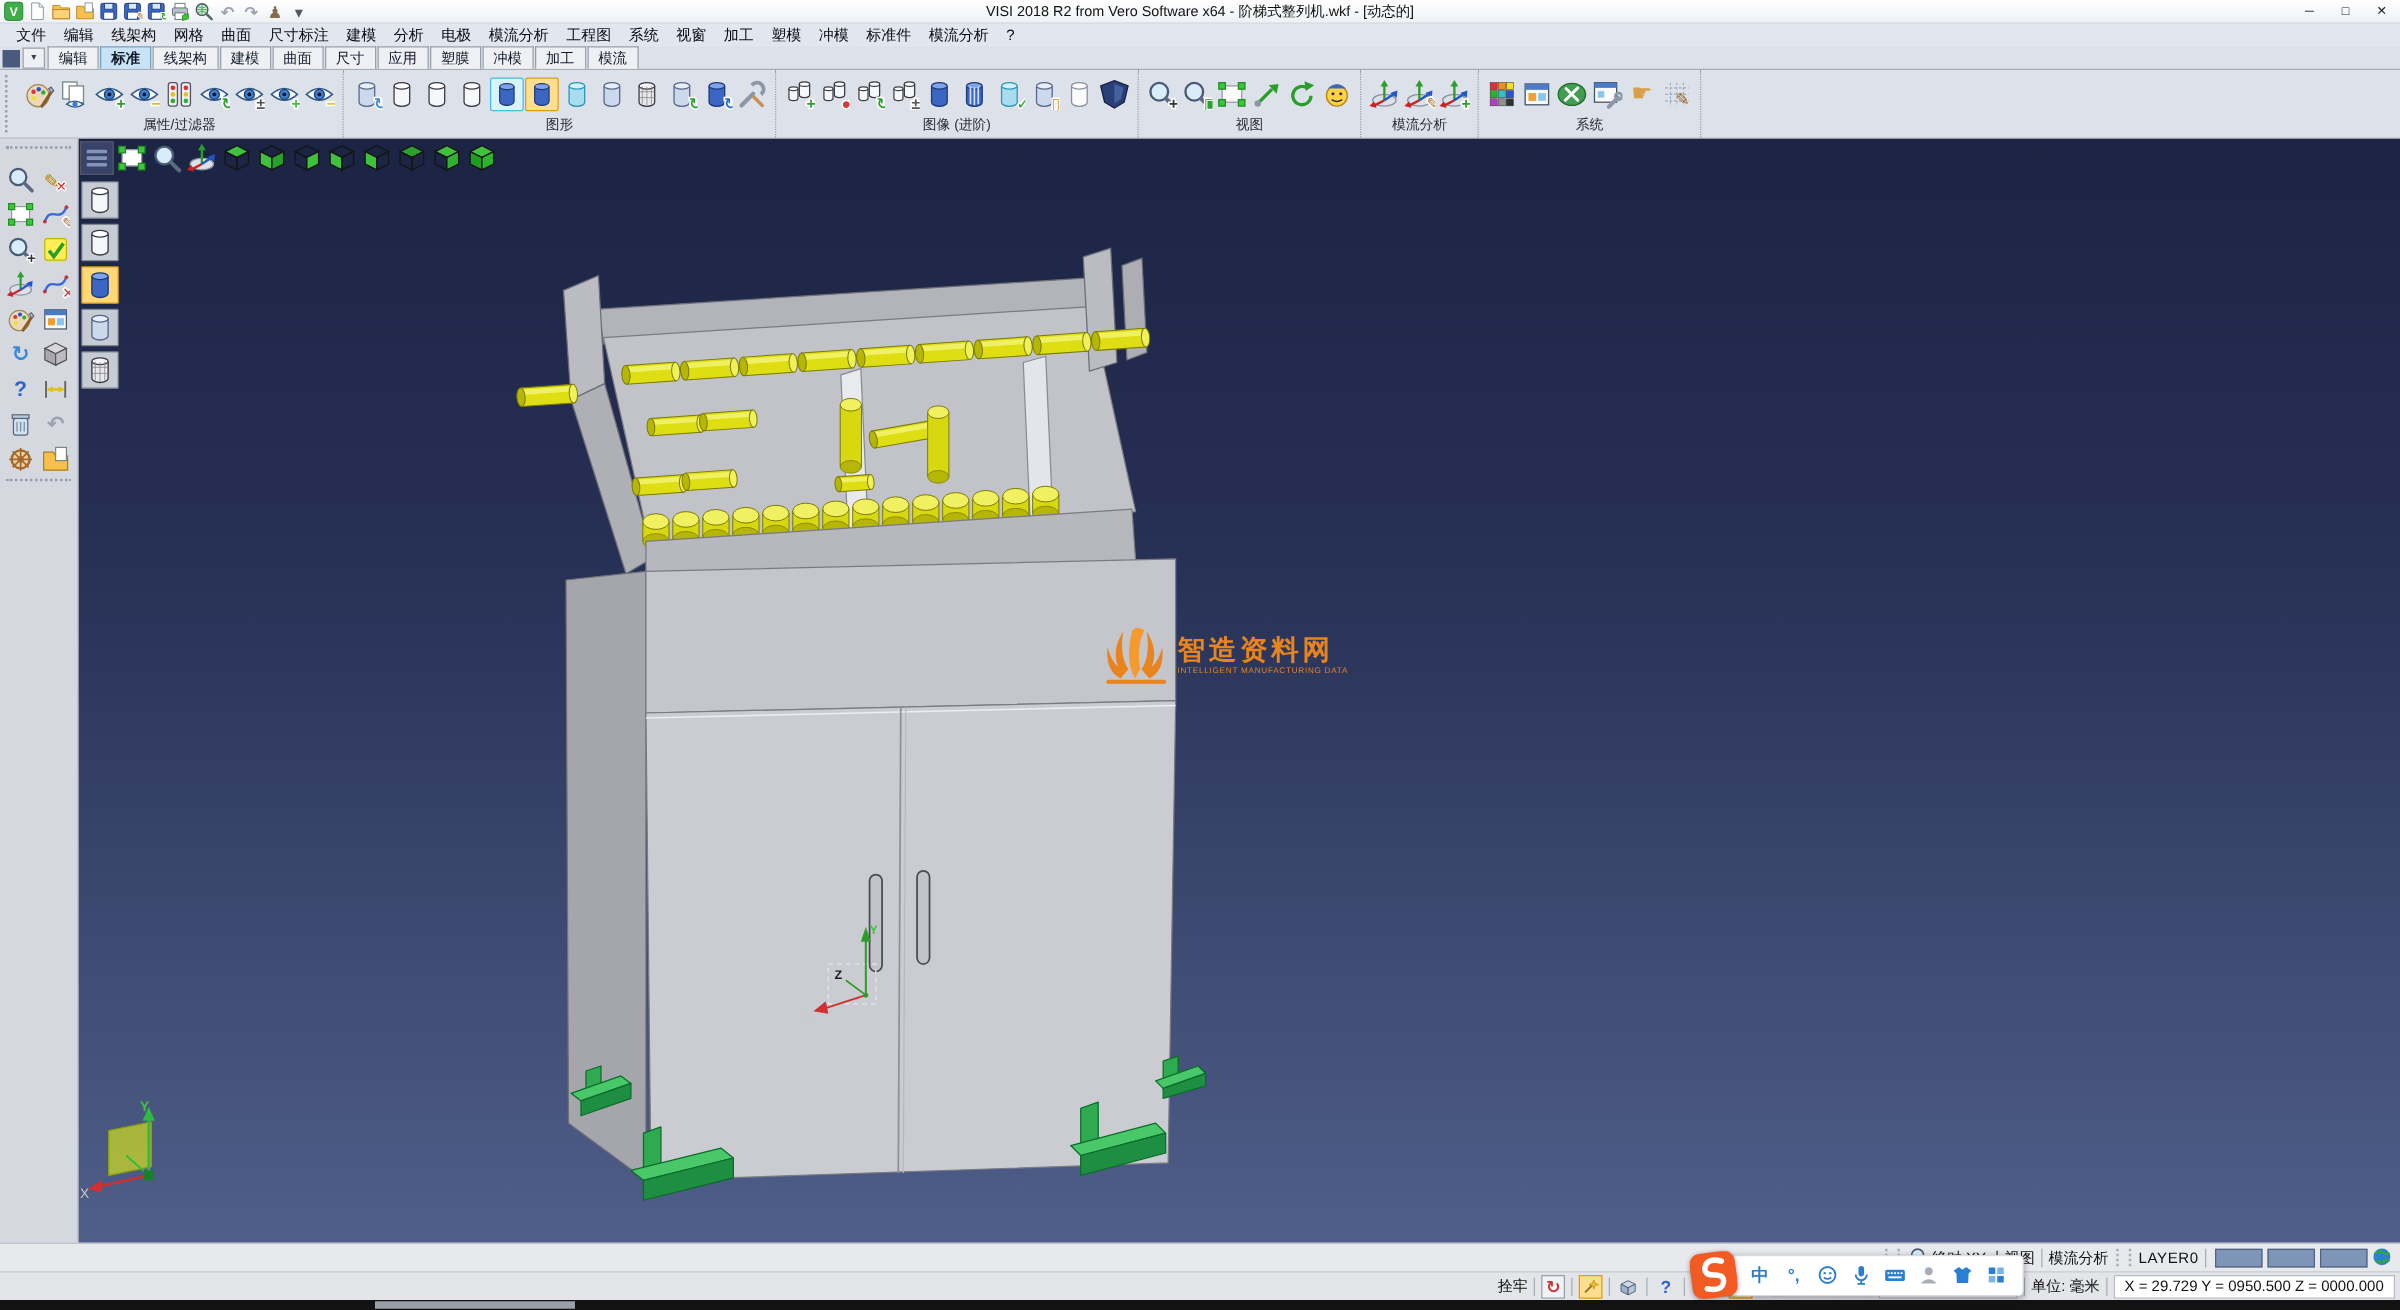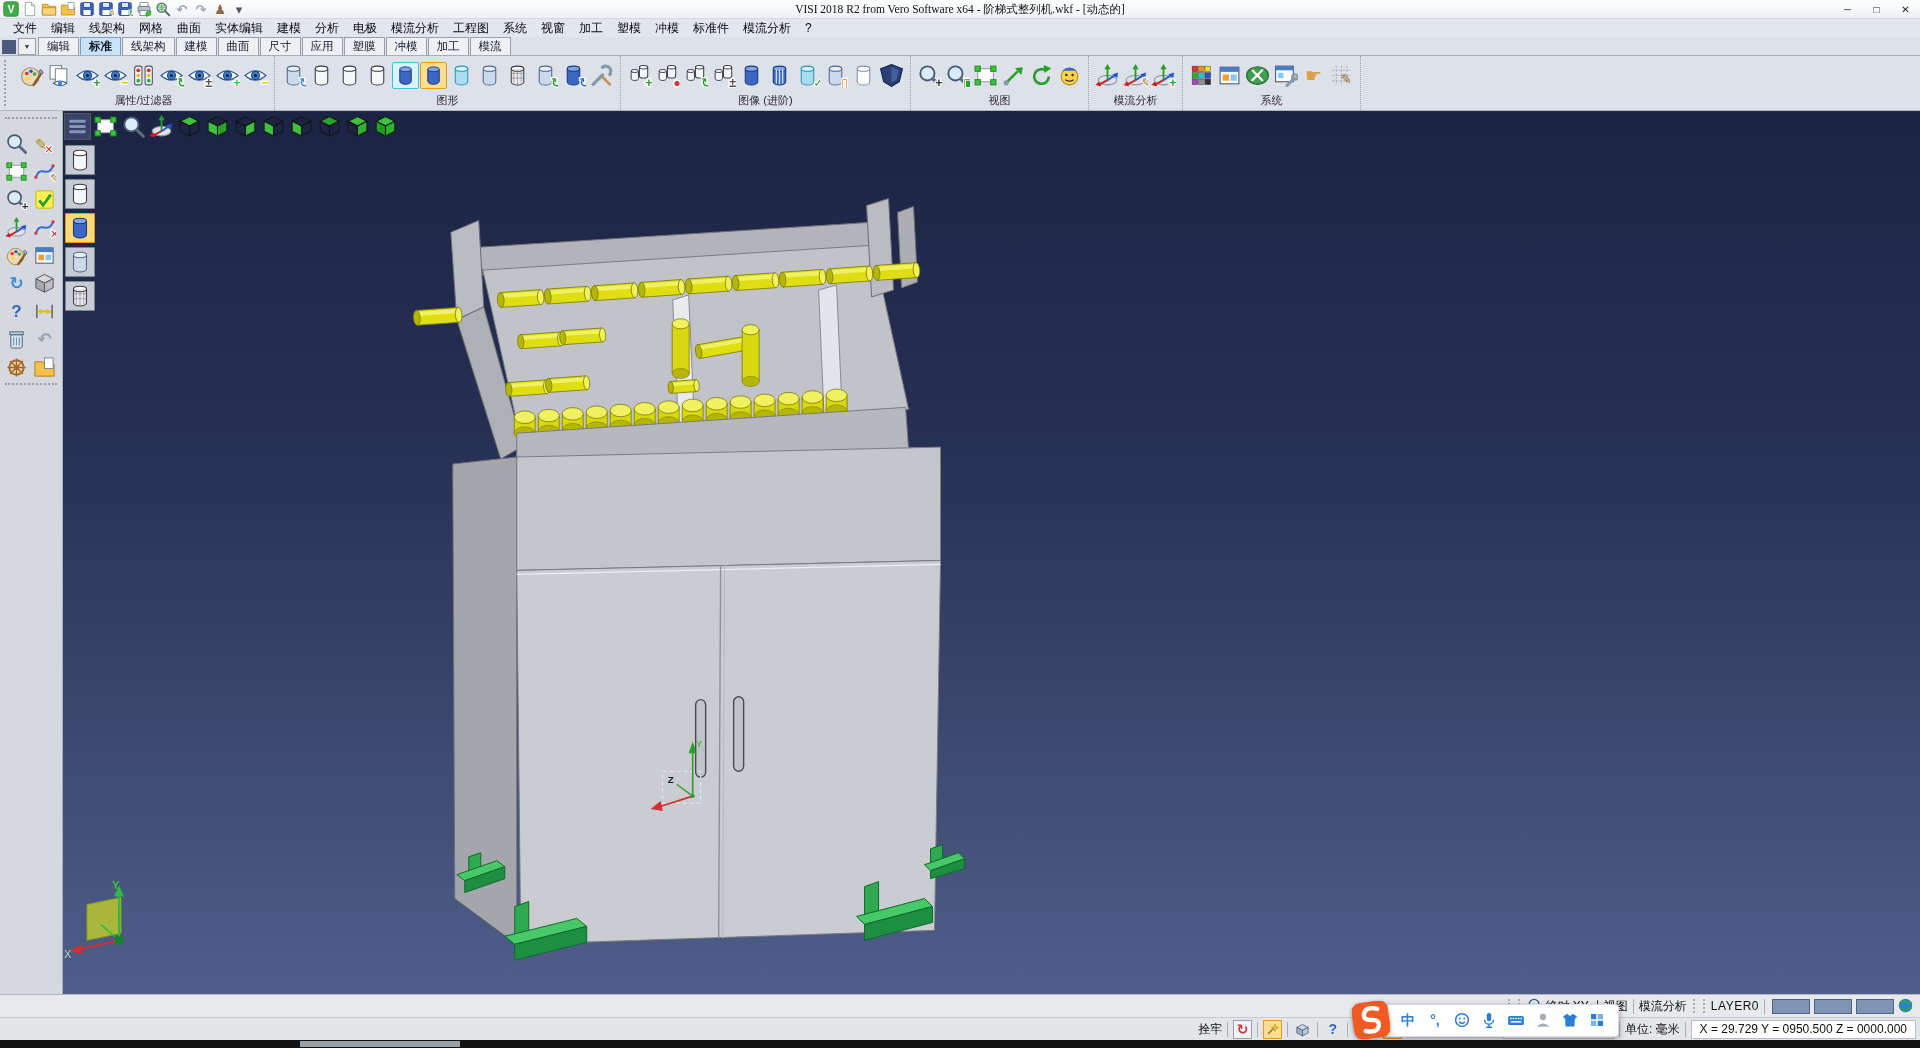--- a/index.html
+++ b/index.html
@@ -2,21 +2,21 @@
 <html><head>
 <meta charset="utf-8">
 <style>
   html,body{margin:0;padding:0;background:#000;}
   body{width:1920px;height:1048px;position:relative;font-family:"Liberation Sans","DejaVu Sans",sans-serif;overflow:hidden;user-select:none;}
   .window{position:absolute;inset:0;display:flex;flex-direction:column;background:#e9ebf0;}
 
   
   .titlebar{height:18px;background:linear-gradient(#ffffff,#eef1f5);border-bottom:1px solid #d5d9df;display:flex;align-items:center;position:relative;flex:0 0 auto;}
   .quickbar{display:flex;align-items:center;gap:3px;padding-left:3px;}
-  .title{position:absolute;left:50%;transform:translateX(-50%);font-size:11.5px;color:#111;white-space:nowrap;font-family:Liberation Serif, serif;}
+  .title{position:absolute;left:50%;transform:translateX(-50%);font-size:11.5px;color:#111;white-space:nowrap;}
   .win-controls{margin-left:auto;display:flex;align-items:center;}
   .wc{width:29px;height:16px;display:flex;align-items:center;justify-content:center;font-size:10px;color:#222;}
 
   
   .menubar{height:18px;background:#e2e6ee;display:flex;align-items:center;font-size:12px;padding-left:6px;flex:0 0 auto;}
   .menu-item{padding:0 7px;color:#0a0a14;white-space:nowrap;}
   .tabrow{height:18px;background:#dde1e9;display:flex;align-items:flex-end;font-size:11.5px;flex:0 0 auto;border-bottom:1px solid #a8aeb8;}
   .tab-corner{width:14px;height:14px;background:#4a5a7c;margin:0 2px 1px 2px;}
   .tab-dd{width:16px;height:15px;border:1px solid #98a0ac;background:#eef0f4;display:flex;align-items:center;justify-content:center;font-size:7px;color:#345;margin-right:2px;}
   .tab{padding:1px 8px 1px 8px;border:1px solid #98a0ac;border-bottom:none;background:#eef0f4;margin-right:1px;color:#101828;white-space:nowrap;}
@@ -174,21 +174,21 @@
       <div class="wc">✕</div>
     </div>
   </div>
 
   <div class="menubar" id="menubar">
       <span class="menu-item">文件</span>
       <span class="menu-item">编辑</span>
       <span class="menu-item">线架构</span>
       <span class="menu-item">网格</span>
       <span class="menu-item">曲面</span>
-      <span class="menu-item">实体编辑</span>
+      <span class="menu-item">尺寸标注</span>
       <span class="menu-item">建模</span>
       <span class="menu-item">分析</span>
       <span class="menu-item">电极</span>
       <span class="menu-item">模流分析</span>
       <span class="menu-item">工程图</span>
       <span class="menu-item">系统</span>
       <span class="menu-item">视窗</span>
       <span class="menu-item">加工</span>
       <span class="menu-item">塑模</span>
       <span class="menu-item">冲模</span>
@@ -1138,20 +1138,32 @@
           <polygon points="51,790 61,790 56,779" fill="#2fbb3f"></polygon>
           <line x1="56" y1="834" x2="16" y2="843" stroke="#d03030" stroke-width="2"></line>
           <polygon points="18,838 19,848 7,845" fill="#d03030"></polygon>
           <line x1="56" y1="834" x2="38" y2="818" stroke="#2fbb3f" stroke-width="1.5"></line>
           <rect x="52" y="830" width="8" height="8" fill="#1a7f2a"></rect>
           <text x="49" y="782" font-size="11" fill="#3ec43e" font-weight="bold">Y</text>
           <text x="1" y="852" font-size="11" fill="#c8c8cc">X</text>
         </g>
       </svg>
 
+      <div class="watermark">
+        <svg class="wm-logo" viewBox="0 0 52 48">
+          <path d="M14 42 Q2 36 4 18 Q7 29 12 33 Q7 20 16 6 Q13 25 20 35 Z" fill="#e8831d"></path>
+          <path d="M25 42 Q17 28 23 5 Q27 1 32 5 Q26 19 29 35 Z" fill="#f49a2e"></path>
+          <path d="M36 42 Q48 36 46 18 Q43 29 38 33 Q43 20 34 6 Q37 25 30 35 Z" fill="#e8831d"></path>
+          <rect x="3" y="43" width="46" height="3" rx="1.5" fill="#e8831d"></rect>
+        </svg>
+        <div class="wm-text">
+          <div class="wm-title">智造资料网</div>
+          <div class="wm-sub">INTELLIGENT MANUFACTURING DATA</div>
+        </div>
+      </div>
     </div>
   </div>
 
   <div class="statusbar1">
     <div class="sb-grip"></div>
     <span id="sb1-search"><span class="ico sico ">
           <svg viewBox="0 0 24 24" xmlns="http://www.w3.org/2000/svg">
             <circle cx="10" cy="10" r="6.8" fill="#d8ecfa" stroke="#4a5a72" stroke-width="1.8"></circle>
             <line x1="15.2" y1="15.2" x2="21.5" y2="21.5" stroke="#5a6a82" stroke-width="3" stroke-linecap="round"></line>
           </svg>

